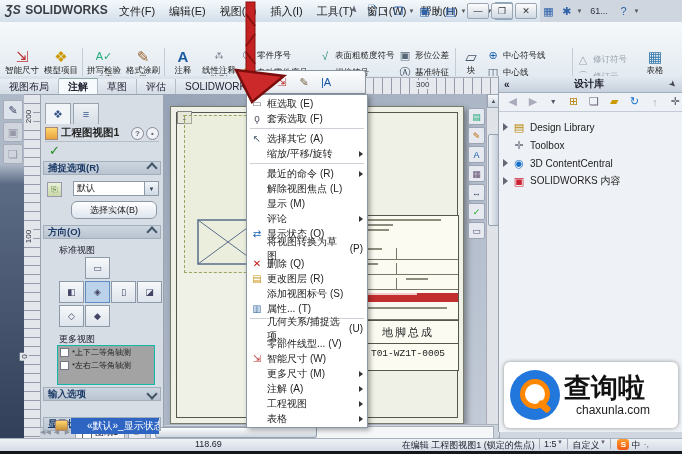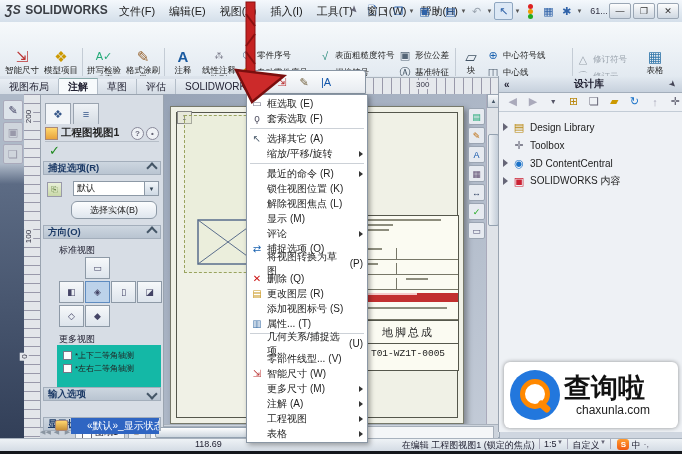--- a/index.html
+++ b/index.html
@@ -1,21 +1,21 @@
 <!DOCTYPE html>
 <html><head>
 <meta charset="utf-8">
 <style>
   html,body{margin:0;padding:0;background:#222;}
   .screen{position:relative;width:682px;height:454px;overflow:hidden;
     font-family:"Liberation Sans","DejaVu Sans",sans-serif;background:#cfd6e0;
     -webkit-font-smoothing:antialiased;}
   .abs{position:absolute;}
   
-  .titlebar{left:0;top:0;width:682px;height:22px;
+  .titlebar{left:0;top:0;width:540px;height:22px;
     background:linear-gradient(#f4f8fc,#d4dfea);border-bottom:1px solid #a8b4c2;}
   .brand{left:5px;top:3px;font-size:12px;font-weight:bold;font-style:italic;color:#3b3f45;letter-spacing:.5px;}
   .brand b{font-style:normal;letter-spacing:0;}
   .menus{left:112px;top:0;height:22px;display:flex;align-items:center;}
   .menu-item{font-size:11px;color:#1c1c1c;padding:2px 7px;cursor:default;}
   .pin-glyph{left:350px;top:4px;font-size:10px;color:#667;transform:rotate(45deg);}
   .qat{left:364px;top:2px;height:18px;display:flex;align-items:center;gap:1px;}
   .qicon{width:17px;height:16px;display:flex;align-items:center;justify-content:center;
     font-size:11px;color:#2f62a8;}
   .qicon.gray{color:#9aa4af;}
@@ -121,21 +121,21 @@
   .pmlbl{font-size:9px;color:#223;}
   .dropdown{left:26px;top:0;width:86px;height:15px;background:#fff;border:1px solid #8d99a6;
     display:flex;align-items:center;font-size:9px;color:#111;padding-left:3px;box-sizing:border-box;}
   .ddbtn{margin-left:auto;width:13px;height:13px;background:linear-gradient(#f2f6fa,#cfd9e4);
     border-left:1px solid #8d99a6;font-size:6px;color:#345;display:flex;align-items:center;justify-content:center;}
   .pmbtn{height:16px;background:linear-gradient(#fcfdfe,#dfe6ee);border:1px solid #8d99a6;border-radius:6px;
     font-size:9px;color:#222;display:flex;align-items:center;justify-content:center;}
   .vbtn{width:23px;height:20px;border:1px solid #8d99a6;background:linear-gradient(#f6f8fa,#dde4ec);
     display:flex;align-items:center;justify-content:center;font-size:9px;color:#446;position:absolute;}
   .vbtn.pressed{background:#bcd2ea;border:1px solid #5f8cc0;}
-  .morelist{left:16px;top:0;width:96px;height:38px;background:#14b8a6;border:4px solid #14b8a6;overflow:hidden;}
+  .morelist{left:16px;top:0;width:96px;height:38px;background:#a3a3a3;border:1px solid #14b8a6;overflow:hidden;}
   .mlitem{display:flex;align-items:center;gap:3px;font-size:8px;color:#222;padding:1px 2px;}
   .cbx{width:7px;height:7px;border:1px solid #778;background:#fdfdfd;}
   .dstate{left:14px;top:0;width:104px;height:13px;display:flex;align-items:center;gap:3px;}
   .dsicon{width:11px;height:9px;background:linear-gradient(#ffd76e,#c89038);border-radius:2px;border:1px solid #a87;}
   .dssel{flex:1;background:#2f65c2;color:#fff;font-size:10px;padding:1px 16px;white-space:nowrap;overflow:hidden;}
   
   .ctxbar{left:246px;top:70px;width:120px;height:24px;z-index:20;
     background:linear-gradient(#fcfdfe,#e7ebf0);border:1px solid #8a96a4;border-radius:3px 3px 0 0;
     display:flex;align-items:center;gap:4px;padding-left:26px;box-sizing:border-box;}
   .cticon{width:18px;height:18px;display:flex;align-items:center;justify-content:center;font-size:11px;}
@@ -518,41 +518,36 @@
       </div>
     <div class="msep"></div>
     <div class="mi">
       <span class="mico"></span>
         <span>最近的命令</span>
       <span class="acc">(R)</span>
         <span class="marr"></span>
       </div>
     <div class="mi">
       <span class="mico"></span>
-        <span>锁住视图位置</span>
-        <span class="acc">(K)</span>
-      </div>
-    <div class="mi">
-      <span class="mico"></span>
         <span>解除视图焦点</span>
         <span class="acc">(L)</span>
       </div>
     <div class="mi">
       <span class="mico"></span>
         <span>显示</span>
         <span class="acc">(M)</span>
       </div>
     <div class="mi">
       <span class="mico"></span>
         <span>评论</span>
         <span class="marr"></span>
       </div>
     <div class="mi">
       <span class="mico ico-rep">⇄</span>
-      <span>捕捉选项</span>
+      <span>显示状态</span>
         <span class="acc">(O)</span>
       </div>
     <div class="mi">
       <span class="mico"></span>
         <span>将视图转换为草图</span>
         <span class="acc">(P)</span>
       </div>
     <div class="mi">
       <span class="mico ico-del">✕</span>
       <span>删除</span>

